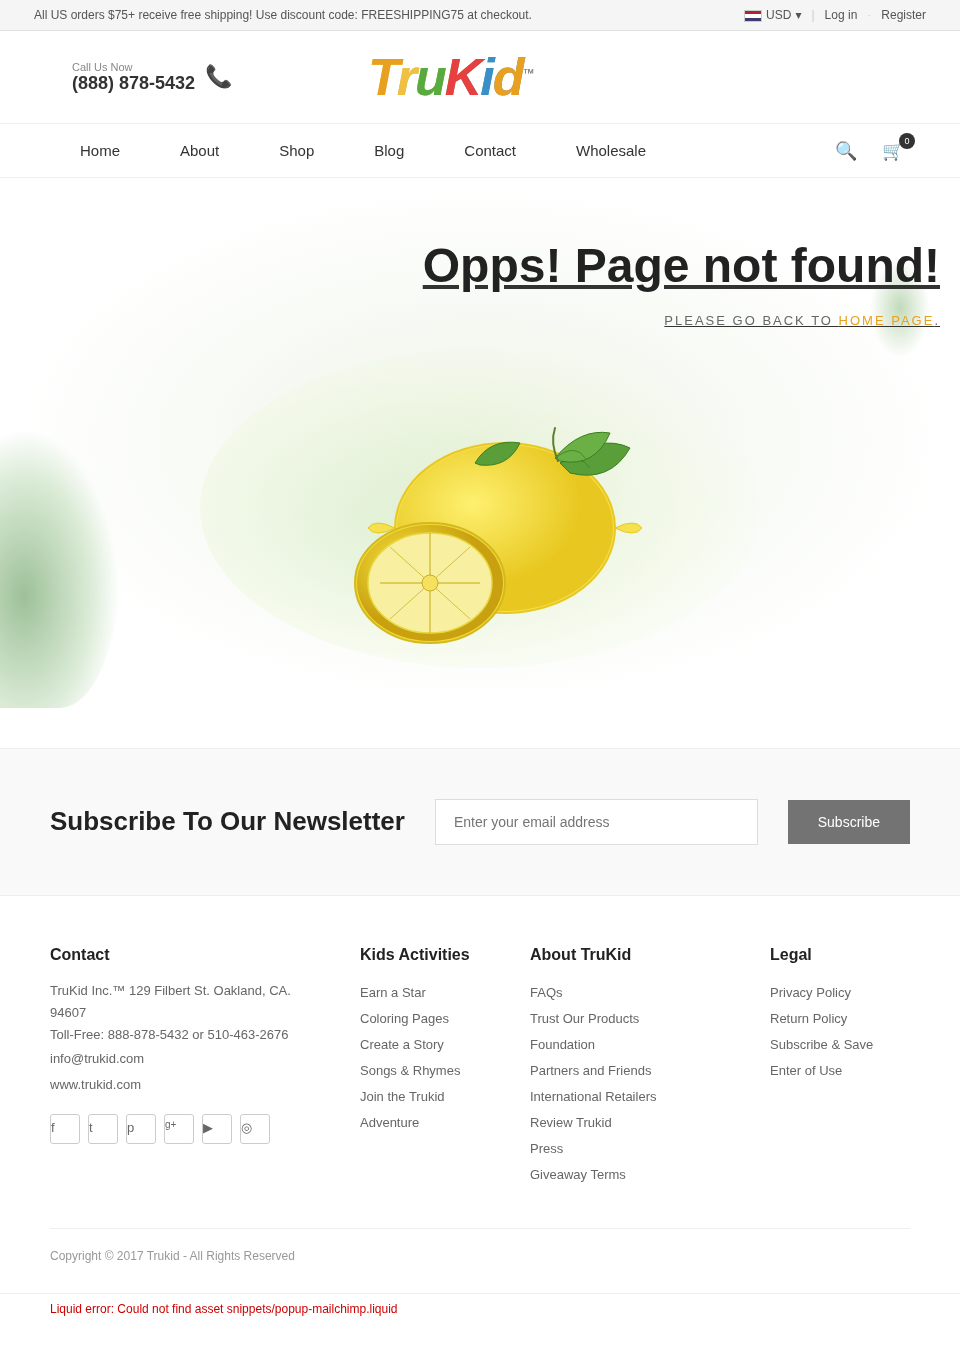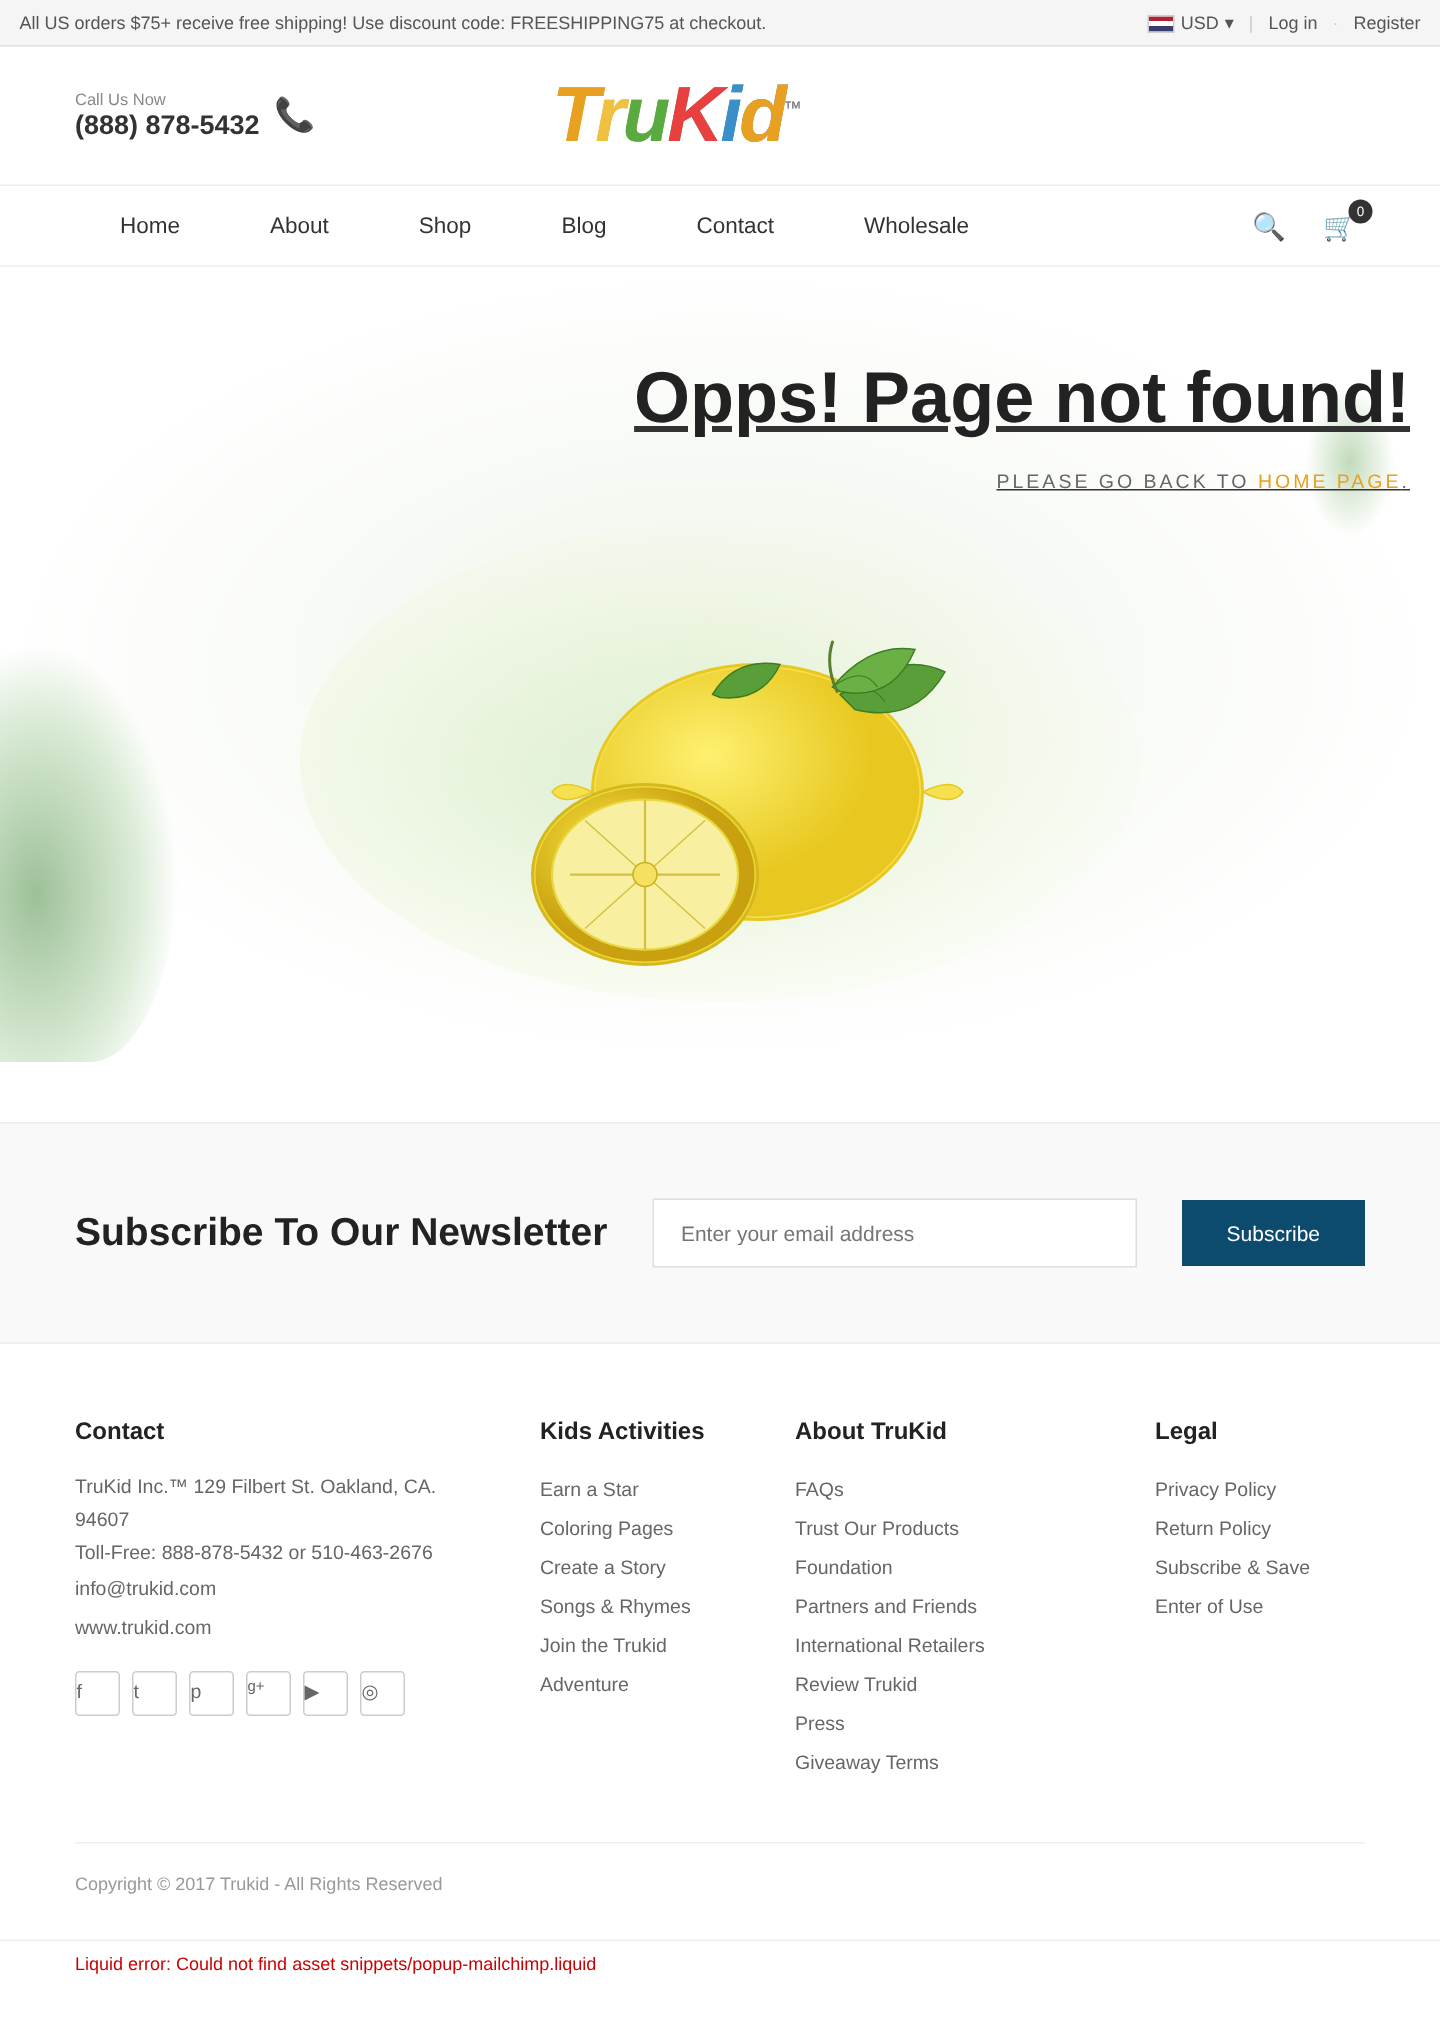--- a/index.html
+++ b/index.html
@@ -2,38 +2,38 @@
 <html><head>
   <meta charset="utf-8">
   <style>
     * { margin: 0; padding: 0; box-sizing: border-box; }
     body { font-family: Arial, sans-serif; font-size: 14px; color: #333; background: #fff; width: 960px; }
 
     
     .top-bar {
       background: #f5f5f5;
       border-bottom: 1px solid #e0e0e0;
-      padding: 8px 13px;
+      padding: 8px 34px;
       display: flex;
       justify-content: space-between;
       align-items: center;
       font-size: 12px;
       color: #555;
     }
     .top-bar-right { display: flex; align-items: center; gap: 10px; }
     .currency-selector { display: flex; align-items: flex-end; gap: 4px; cursor: pointer; }
     .flag-icon { width: 18px; height: 12px; background: linear-gradient(to bottom, #b22234 33%, #fff 33%, #fff 66%, #3c3b6e 66%); display: inline-block; border: 1px solid #ccc; font-size: 10px; }
     .top-bar a { color: #555; text-decoration: none; }
     .divider { color: #ccc; }
 
     
     .header {
       display: flex;
       align-items: center;
-      padding: 20px 50px;
+      padding: 20px 72px;
       justify-content: space-between;
     }
     .header-left { display: flex; align-items: center; gap: 10px; }
     .phone-info { display: flex; flex-direction: column; }
     .call-us-label { font-size: 11px; color: #888; }
     .phone-number { font-size: 18px; font-weight: bold; color: #333; }
     .phone-icon { font-size: 22px; color: #555; }
     .logo-container { text-align: center; }
     .logo-text {
       font-size: 52px;
@@ -186,21 +186,21 @@
     .newsletter-input {
       flex: 1;
       padding: 14px 18px;
       border: 1px solid #ddd;
       font-size: 14px;
       color: #aaa;
       outline: none;
       background: #fff;
     }
     .newsletter-btn {
-      background: #0c4a6e;
+      background: #737373;
       color: #fff;
       border: none;
       padding: 14px 30px;
       font-size: 14px;
       cursor: pointer;
       white-space: nowrap;
       text-align: right;
     }
 
     

